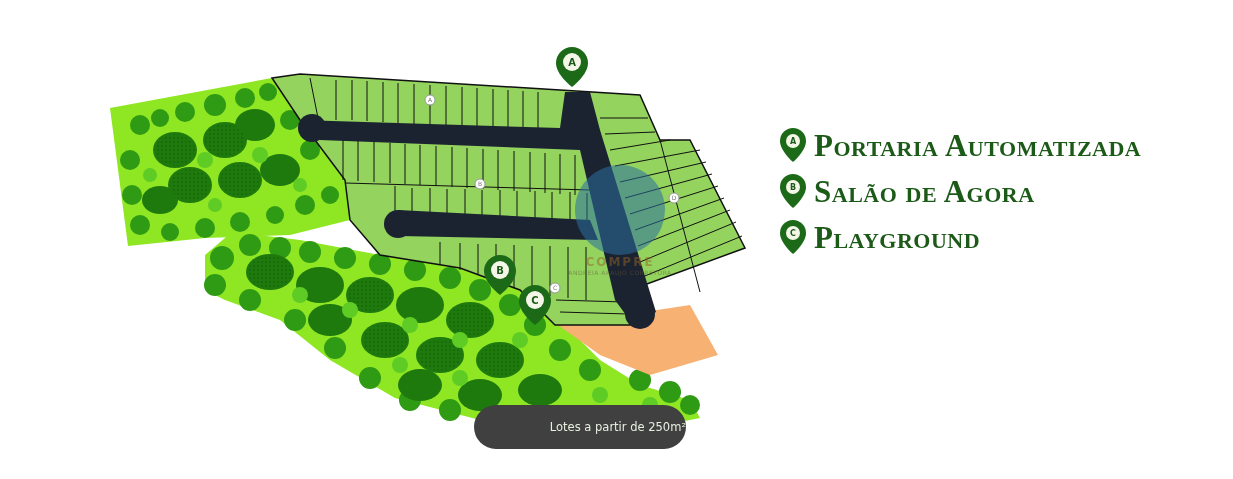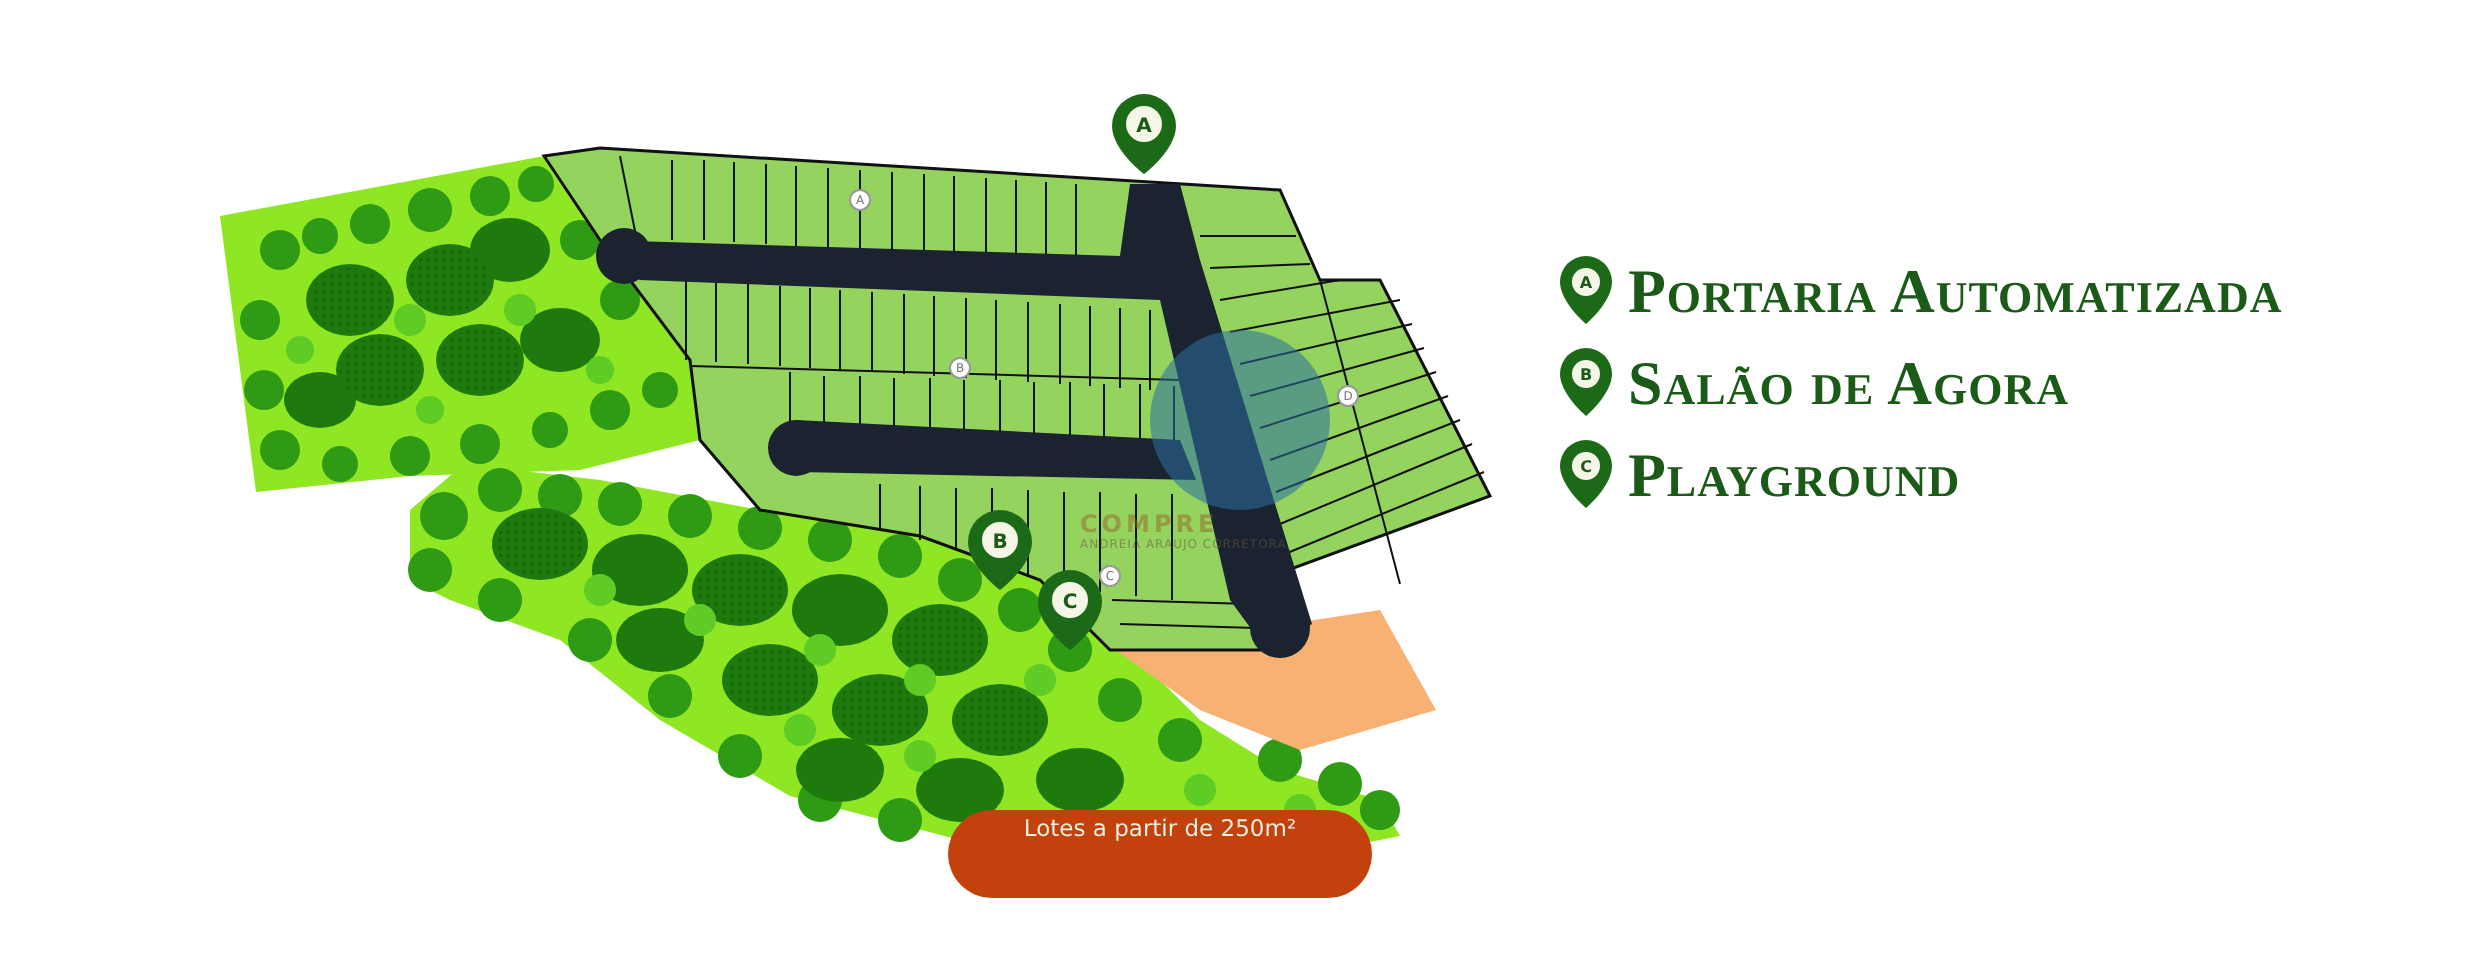--- a/index.html
+++ b/index.html
@@ -12,27 +12,27 @@
       font-family: "Liberation Serif", "DejaVu Serif", serif;
       font-variant: small-caps;
       font-size: 31px;
       color: #1c5a18;
       letter-spacing: 0.5px;
       line-height: 1;
       font-weight: bold;
     }
     .info-pill {
       position: absolute; left: 474px; top: 405px; width: 212px; height: 44px;
-      background: #c2410c; border-radius: 22px;
-      display: flex; flex-direction: column; align-items: center; justify-content: space-between;
+      background: #404040; border-radius: 22px;
+      display: flex; flex-direction: row; align-items: center; justify-content: flex-end;
       color: #e6efe0; font-family: "DejaVu Sans", sans-serif; font-size: 11.5px; line-height: 19px;
     }
     .watermark {
       position: absolute; left: 540px; top: 256px; width: 160px;
-      color: rgba(150,100,40,0.55);
+      text-align: center; color: rgba(150,100,40,0.55);
       font-family: "DejaVu Sans", sans-serif; font-weight: bold; font-size: 26px; line-height: 1;
     }
     .watermark-top { font-size: 12px; color: rgba(150,100,40,0.5); letter-spacing: 2px; }
     .watermark-sub { font-size: 6px; font-weight: normal; color: rgba(100,90,60,0.55); letter-spacing: 0.5px; margin-top: 2px; }
   </style>
 </head>
 <body>
 
 <svg class="map" viewBox="0 0 1233 479" xmlns="http://www.w3.org/2000/svg">
   <defs>

